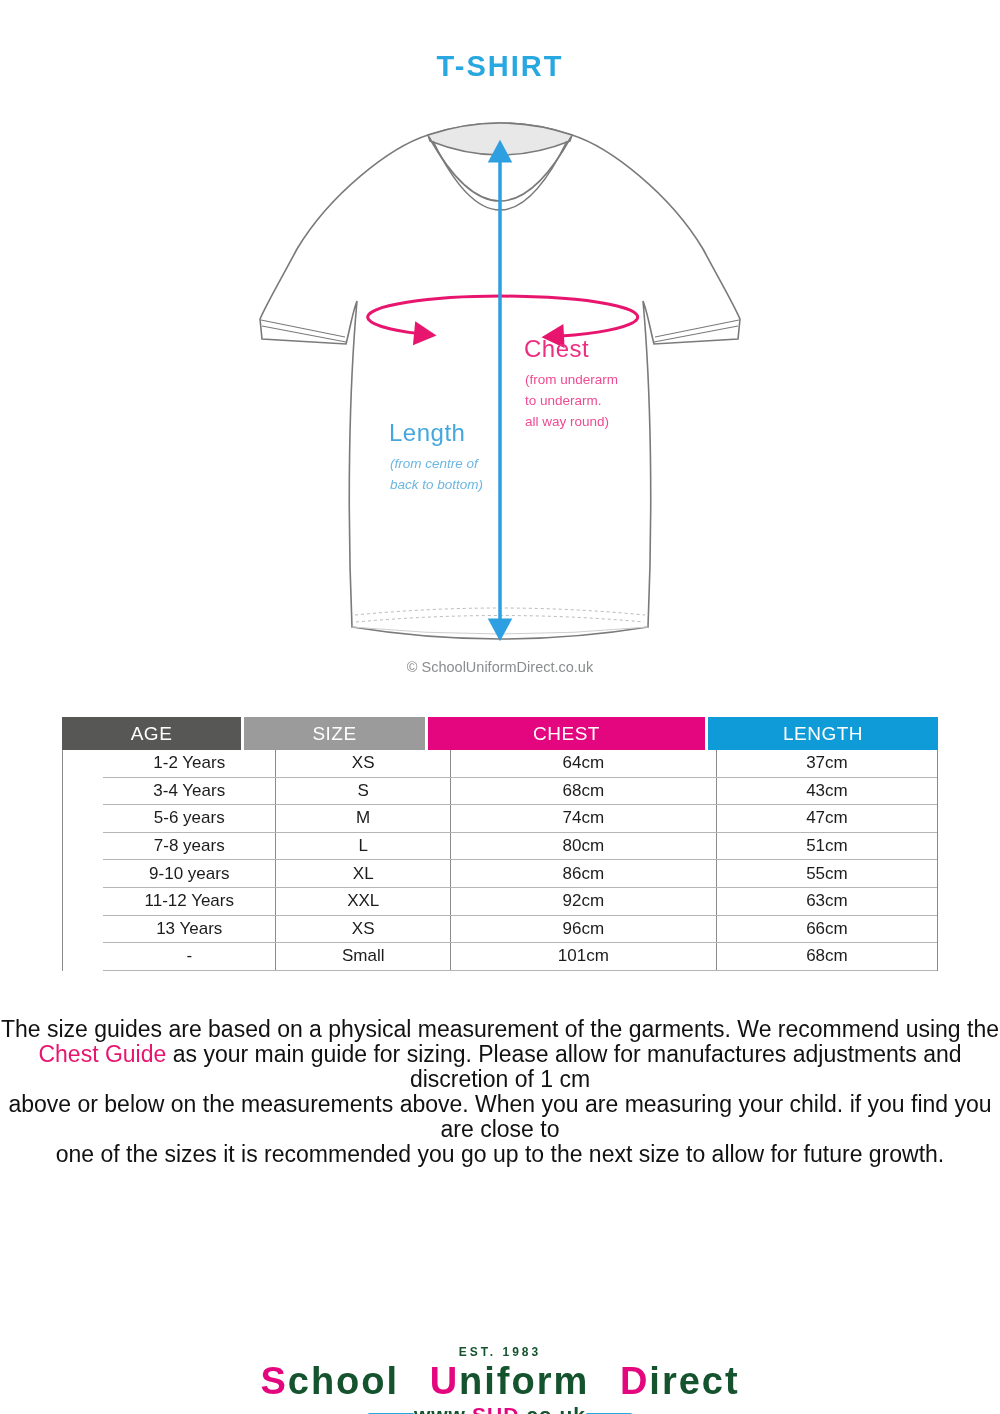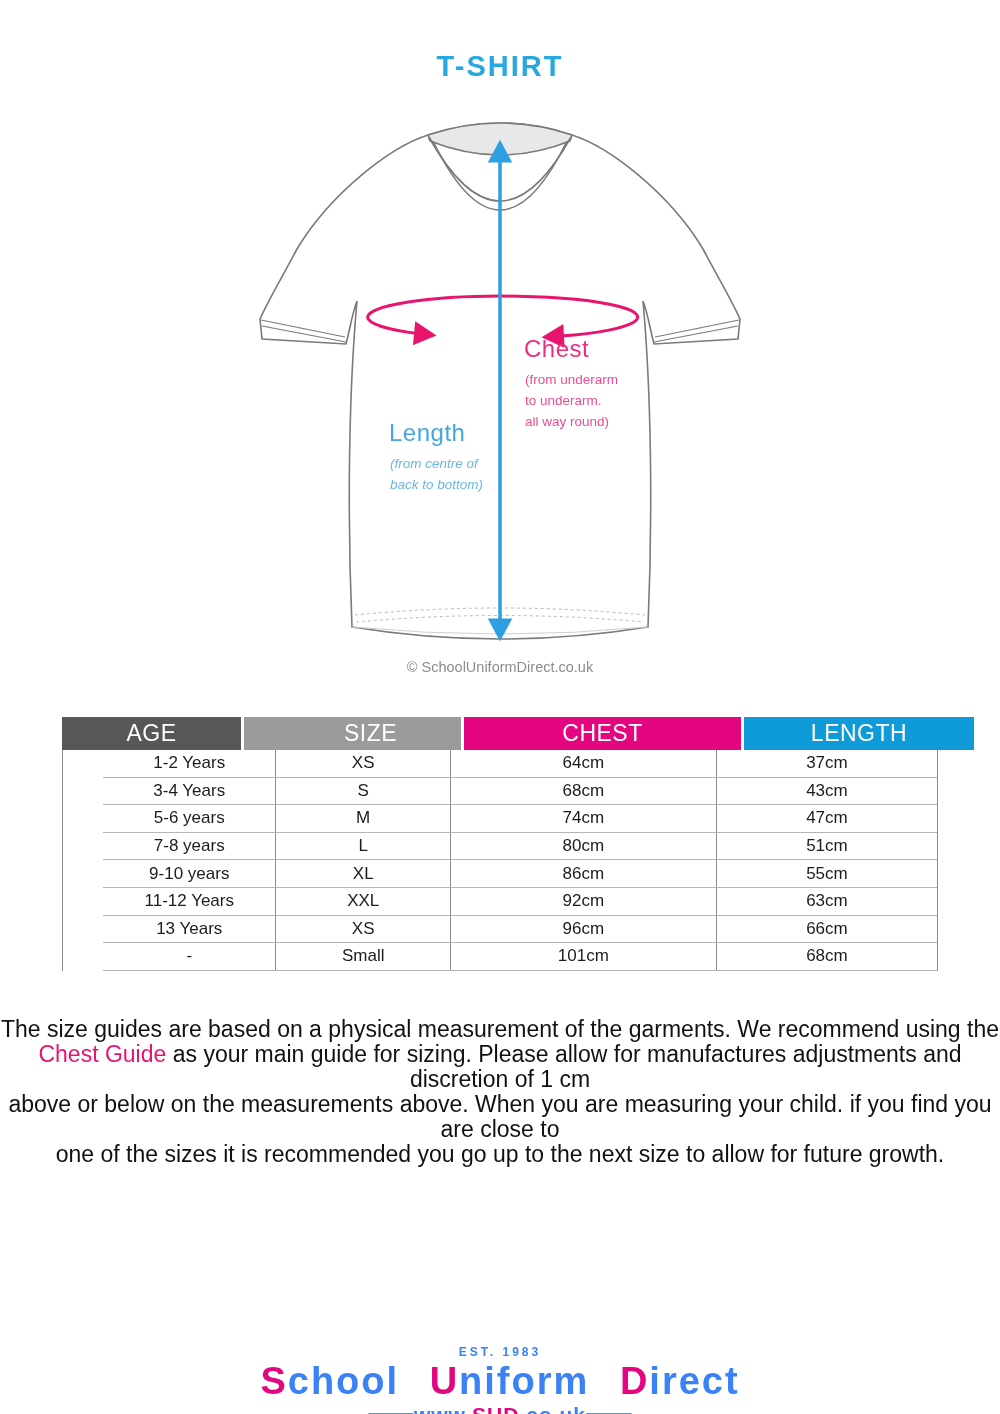--- a/index.html
+++ b/index.html
@@ -35,24 +35,24 @@
   }
   .copyright{
     position:absolute;left:0;right:0;top:570px;text-align:center;
     color:#8a8c8e;font-size:14.5px;
   }
   
   .size-table{width:876px;margin:18px auto 0 62px;}
   .thead{display:flex;gap:3px;height:33px;}
   .th{
     flex-grow:0;flex-shrink:0;display:flex;align-items:center;justify-content:center;
-    color:#ffffff;font-size:23px;letter-spacing:0.5px;
+    color:#ffffff;font-size:19px;letter-spacing:0.5px;
   }
   .th-age{width:179px;background:#575756;}
-  .th-size{width:181px;background:#9b9b9b;padding-left:36px;}
+  .th-size{width:181px;background:#9b9b9b;}
   .th-chest{width:277px;background:#e4067e;}
   .th-length{width:230px;background:#0f9bd7;}
   .tbody{border-left:1px solid #8a8a8a;border-right:1px solid #8a8a8a;padding-left:40px;}
   .tr{display:flex;height:26.6px;border-bottom:1px solid #b5b5b5;}
   .td{
     display:flex;align-items:center;justify-content:center;
     font-size:17px;color:#1c1c1c;
   }
   .td-age{width:181px;border-right:1px solid #8a8a8a;}
   .td-size{width:182px;border-right:1px solid #8a8a8a;}
@@ -69,21 +69,21 @@
   .footer{margin-top:178px;text-align:center;}
   .est{
     color:#29a7e0;font-size:12px;font-weight:bold;letter-spacing:3px;
     margin-bottom:2px;
   }
   .brand{
     font-size:38px;font-weight:bold;letter-spacing:2px;line-height:40px;
   }
   .brand .word{margin:0 9px;}
   .c-pink{color:#e4067e;}
-  .c-blue{color:#3b82f6;}
+  .c-blue{color:#14532d;}
   .url-line{
     margin-top:2px;display:flex;align-items:center;justify-content:center;
   }
   .url-dash{width:46px;height:3px;background:#29a7e0;border-radius:2px;}
   .url-text{font-size:21px;font-weight:bold;letter-spacing:1px;}
 </style>
 </head>
 <body>
 
 <div class="page-title">T-SHIRT</div>

